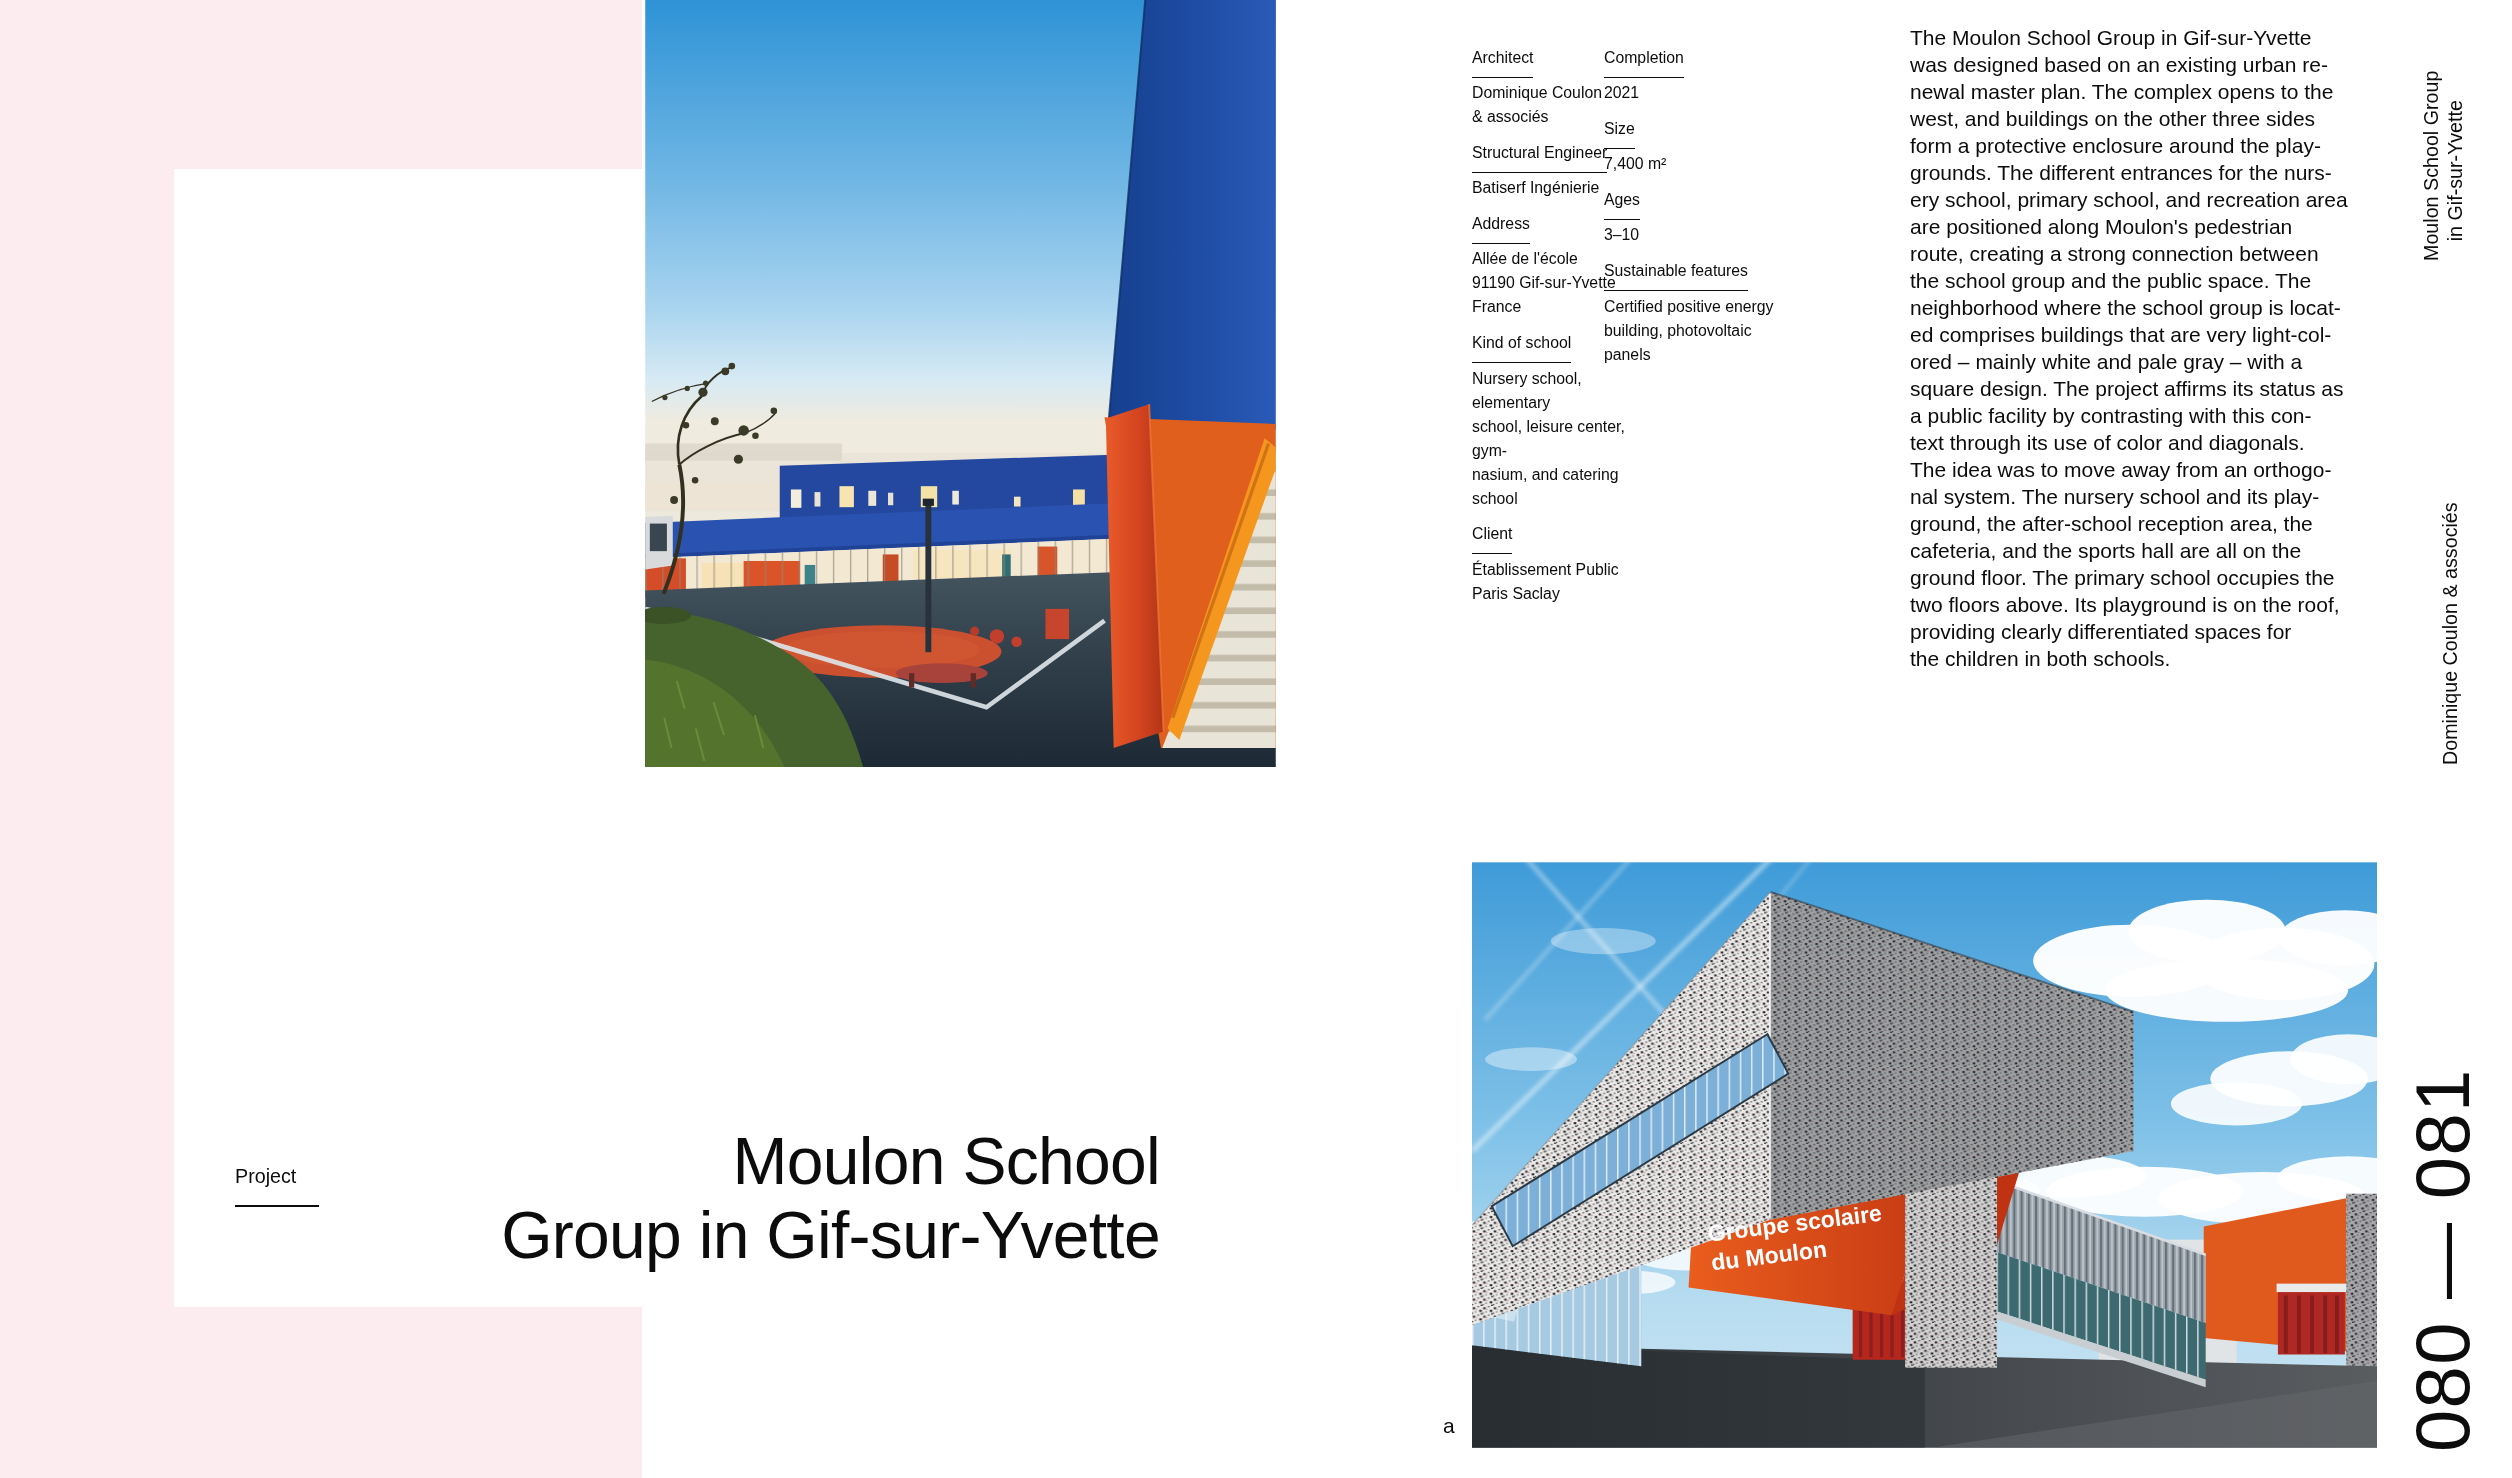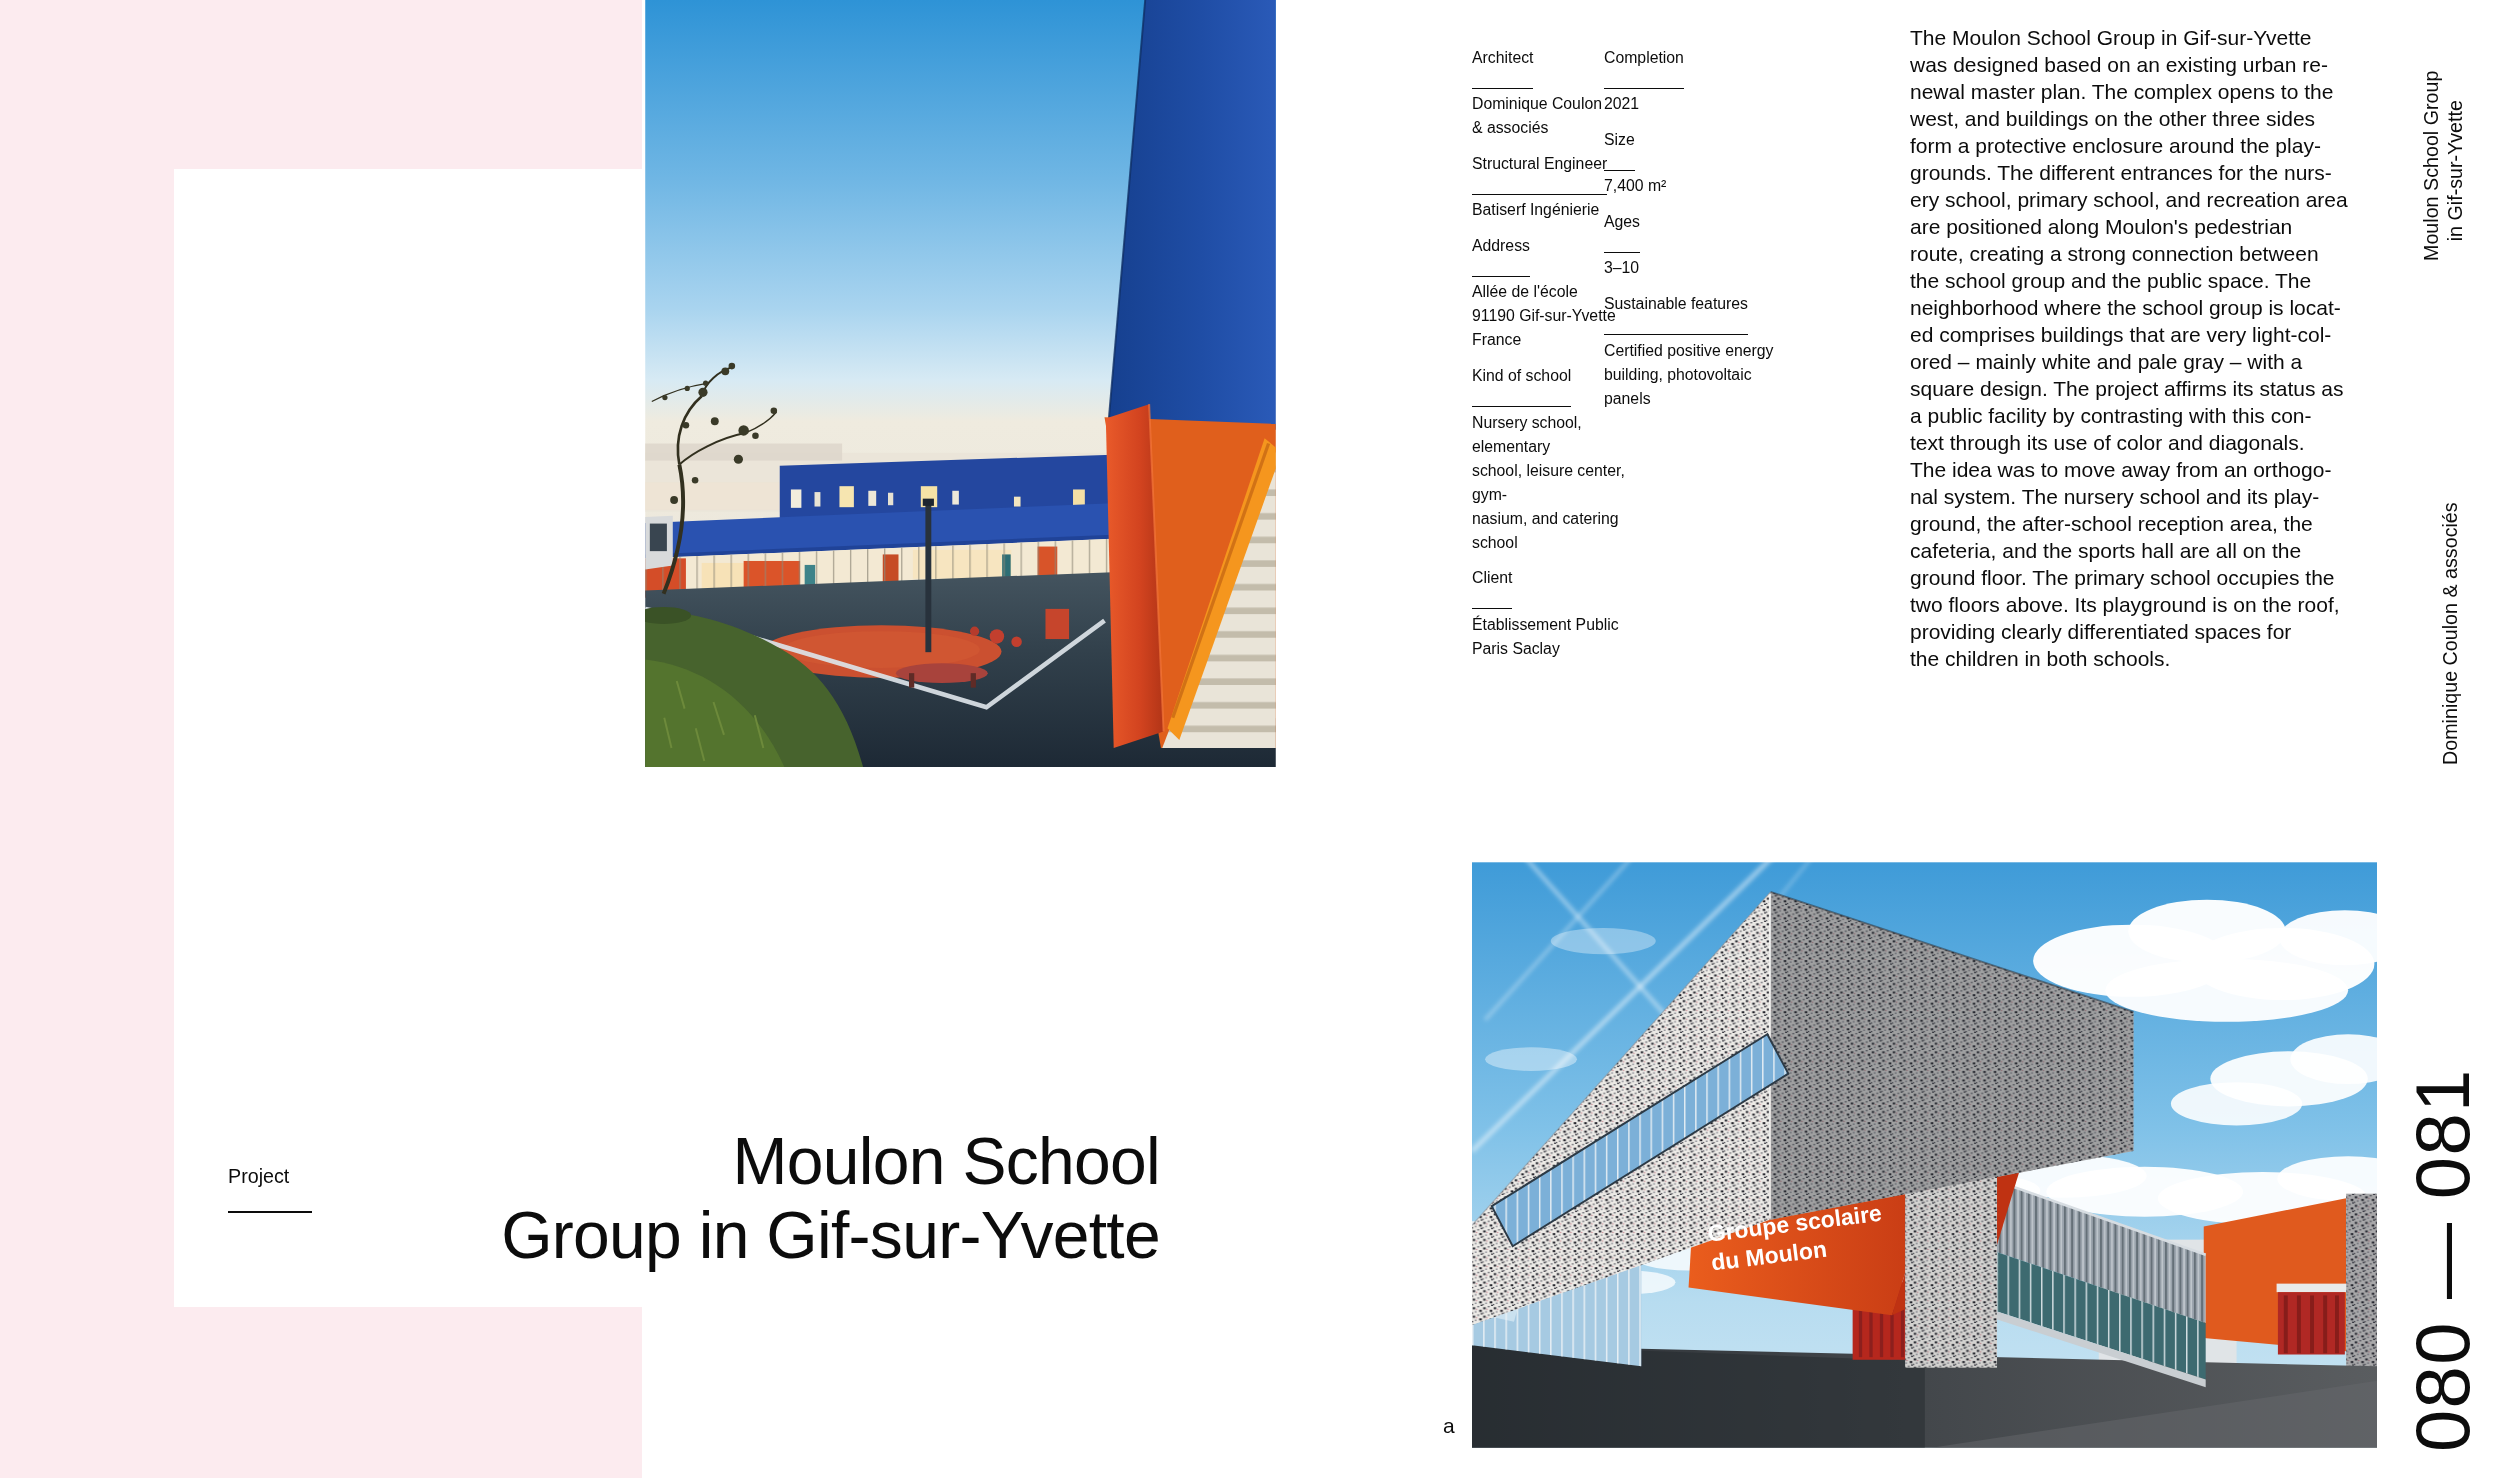--- a/index.html
+++ b/index.html
@@ -11,34 +11,34 @@
   #white-panel{left:174px;top:169px;width:468px;height:1138px;background:#ffffff;}
   
   #photo-dusk{left:645px;top:0;width:631px;height:767px;}
   #photo-day{left:1472px;top:862px;width:905px;height:586px;}
   #photo-dusk svg,#photo-day svg{display:block;width:100%;height:100%;}
   
   .meta-col{top:46px;font-size:15.8px;line-height:24px;}
   #meta-col-1{left:1472px;width:190px;}
   #meta-col-2{left:1604px;width:197px;}
   .meta-entry{margin-bottom:11.8px;}
-  .meta-label{display:inline-block;border-bottom:1.3px solid #0c0c0c;padding-bottom:18px;margin-bottom:3.3px;}
+  .meta-label{display:inline-block;border-bottom:1.3px solid #0c0c0c;padding-bottom:7px;margin-bottom:3.3px;}
   .meta-value{white-space:pre-line;}
   
   #body-text{left:1902px;top:23.6px;width:486px;font-size:21px;line-height:27px;white-space:pre-line;margin-left:8px;}
   
   .vertical{transform-origin:0 0;transform:rotate(-90deg);white-space:pre-line;}
   #vertical-title{left:2420px;top:261px;width:226px;font-size:19.7px;line-height:23.6px;
                   padding-left:19.7px;text-indent:-19.7px;}
   #vertical-architect{left:2439px;top:765px;width:295px;font-size:19.7px;line-height:22px;}
   #page-number{left:2403px;top:1452px;width:427px;font-size:76px;line-height:79px;font-weight:500;letter-spacing:1.3px;}
   
   #title-block{left:228px;top:1124px;width:932px;}
-  #project-kicker{position:absolute;left:0;top:41px;font-size:19.7px;border-bottom:2px solid #0c0c0c;
-                  padding-bottom:23px;min-width:84px;}
+  #project-kicker{position:absolute;left:7px;top:41px;font-size:19.7px;border-bottom:2px solid #0c0c0c;
+                  padding-bottom:17px;min-width:84px;}
   #page-title{margin:0;font-size:66px;line-height:74px;font-weight:500;letter-spacing:-0.7px;
               white-space:pre-line;text-indent:106px;text-align:right;}
   
   #caption-a{left:1443px;top:1414px;font-size:21px;}
   #building-sign{left:1705px;top:1220px;width:197px;font-size:23px;line-height:29px;font-weight:700;
                  color:#ffffff;white-space:pre-line;transform:rotate(-7deg);transform-origin:0 0;}
 </style>
 </head>
 <body>
 

